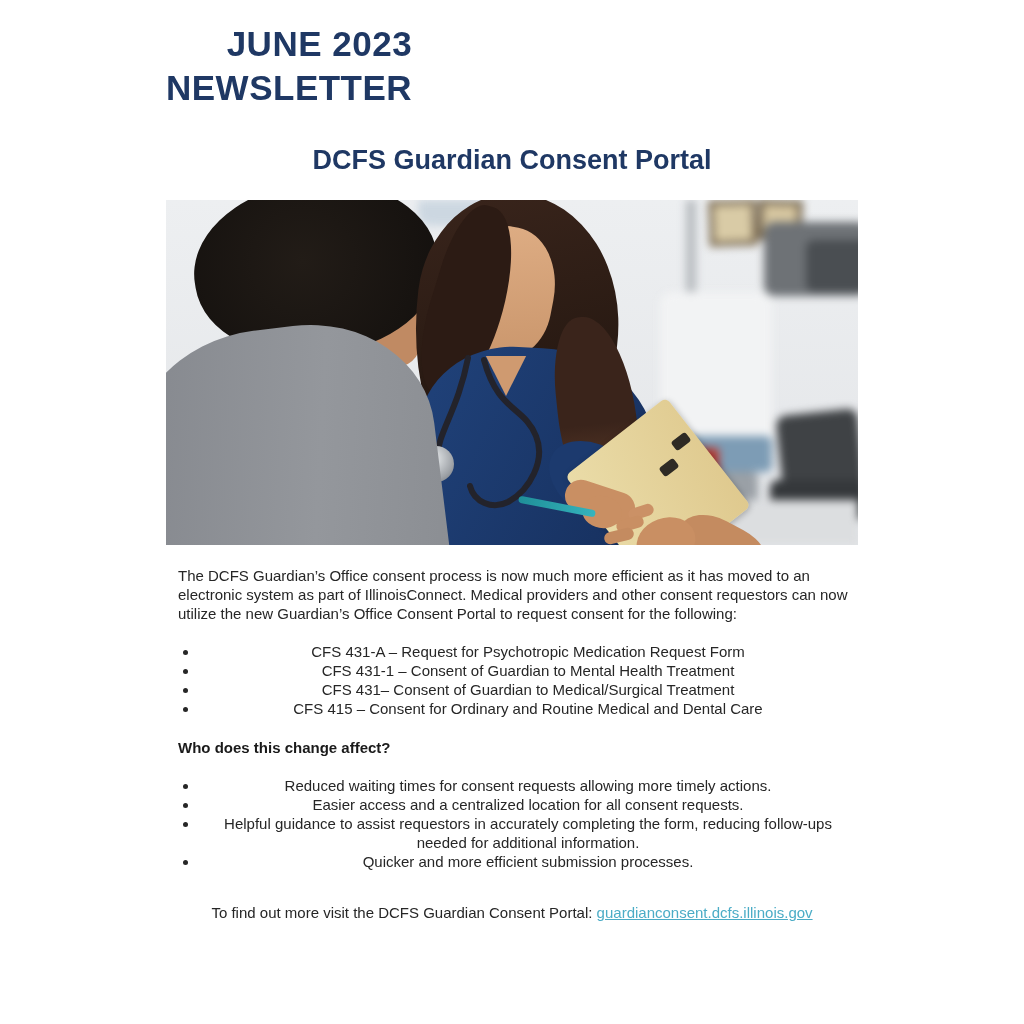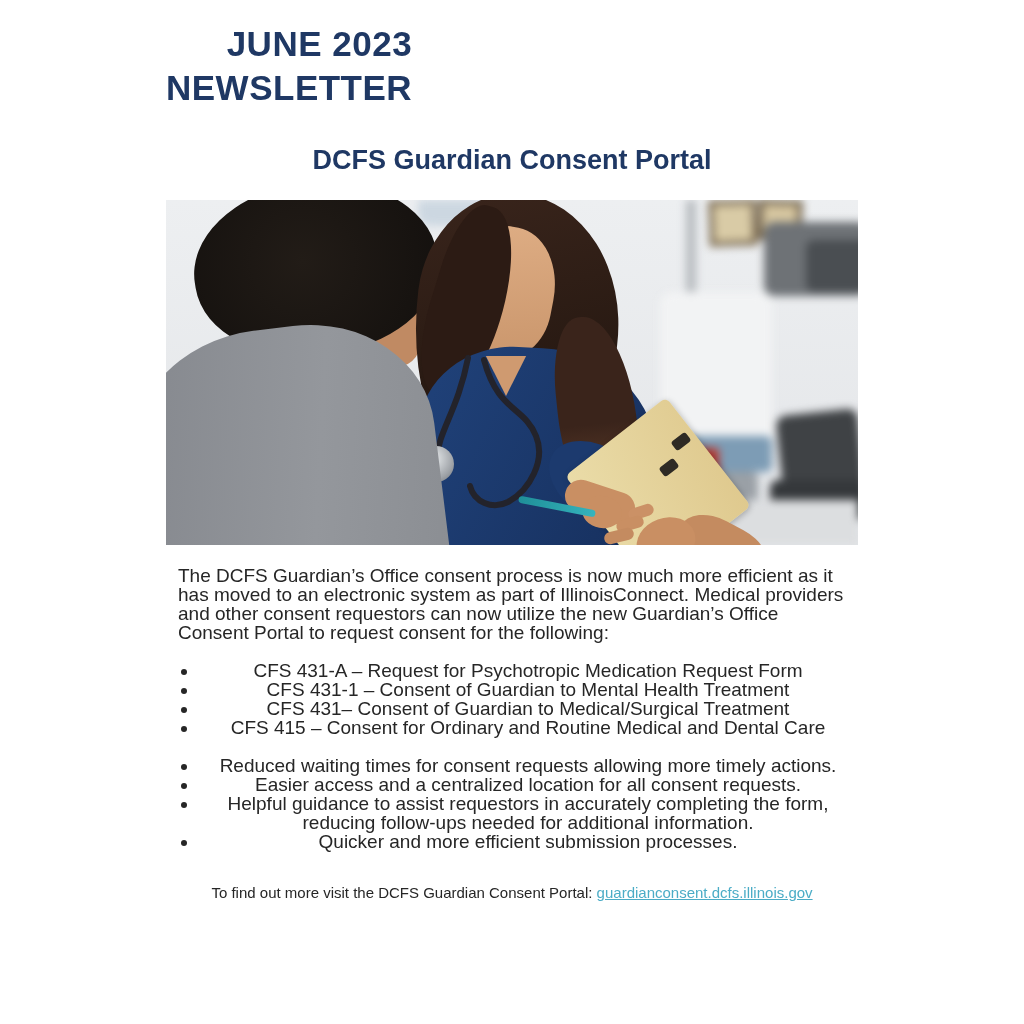--- a/index.html
+++ b/index.html
@@ -84,21 +84,21 @@
   .pad-clip1{left:506px;top:236px;width:18px;height:11px;background:#2e2a24;border-radius:3px;transform:rotate(-38deg);}
   .pad-clip2{left:494px;top:262px;width:18px;height:11px;background:#2e2a24;border-radius:3px;transform:rotate(-38deg);}
   .pt-fingers1{left:462px;top:306px;width:26px;height:12px;background:#cb9166;border-radius:8px;transform:rotate(-18deg);}
   .pt-fingers2{left:450px;top:318px;width:28px;height:12px;background:#c98f63;border-radius:8px;transform:rotate(-16deg);}
   .pt-fingers3{left:438px;top:330px;width:30px;height:12px;background:#c48b60;border-radius:8px;transform:rotate(-14deg);}
   .pt-palm{left:470px;top:318px;width:60px;height:48px;background:#c98f63;border-radius:50%;transform:rotate(-20deg);}
   .pt-forearm{left:506px;top:322px;width:96px;height:64px;background:#c48b60;border-radius:40%;transform:rotate(28deg);}
   .steth-svg{position:absolute;left:0;top:0;}
 
   
-  .article-body{padding-left:12px;padding-right:4px;font-size:19px;line-height:19px;}
+  .article-body{padding-left:12px;padding-right:4px;font-size:15px;line-height:19px;}
   .article-body p{margin:0;}
   .intro{margin-top:21px !important;}
   .article-body ul{margin:19px 0 0;padding-left:21px;text-align:center;}
   .article-body li{margin:0;padding-left:3px;}
   .sec-heading{font-weight:bold;color:#1a1a1a;margin-top:20px !important;}
   .after-heading{margin-top:15px !important;}
   .footer-note{margin-top:33px;text-align:center;font-size:15px;}
   .footer-note a{color:#4bacc6;text-decoration:underline;cursor:pointer;}
 </style>
 </head>
@@ -172,20 +172,21 @@
   <div class="article-body">
     <p class="intro">The DCFS Guardian’s Office consent process is now much more efficient as it has moved to an electronic system as part of IllinoisConnect. Medical providers and other consent requestors can now utilize the new Guardian’s Office Consent Portal to request consent for the following:</p>
 
     <ul>
         <li>CFS 431-A – Request for Psychotropic Medication Request Form</li>
         <li>CFS 431-1 – Consent of Guardian to Mental Health Treatment</li>
         <li>CFS 431– Consent of Guardian to Medical/Surgical Treatment</li>
         <li>CFS 415 – Consent for Ordinary and Routine Medical and Dental Care</li>
       </ul>
 
+    <p class="sec-heading">Who does this change affect?</p>
 
 
     <ul>
         <li>Reduced waiting times for consent requests allowing more timely actions.</li>
         <li>Easier access and a centralized location for all consent requests.</li>
         <li>Helpful guidance to assist requestors in accurately completing the form, reducing follow-ups needed for additional information.</li>
         <li>Quicker and more efficient submission processes.</li>
       </ul>
   </div>
 

